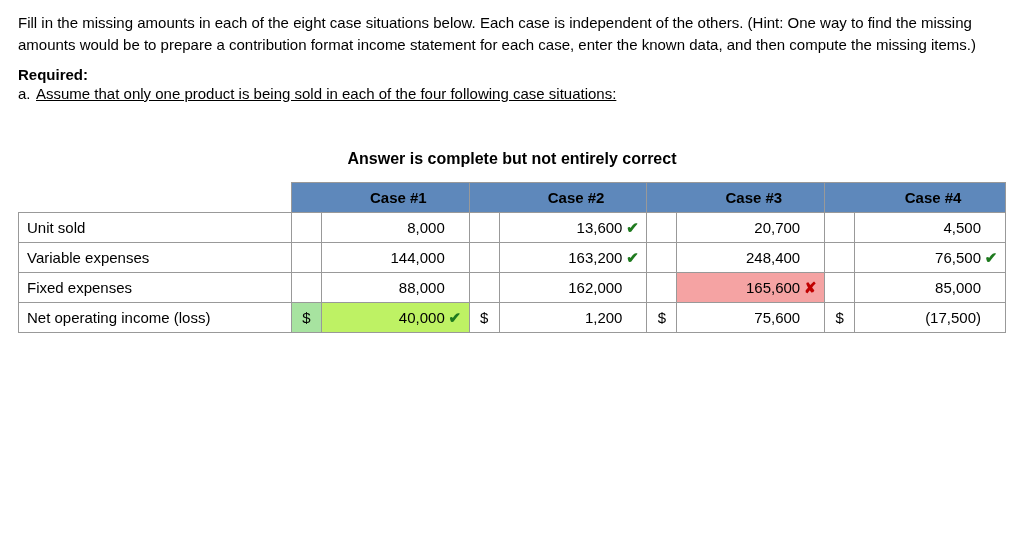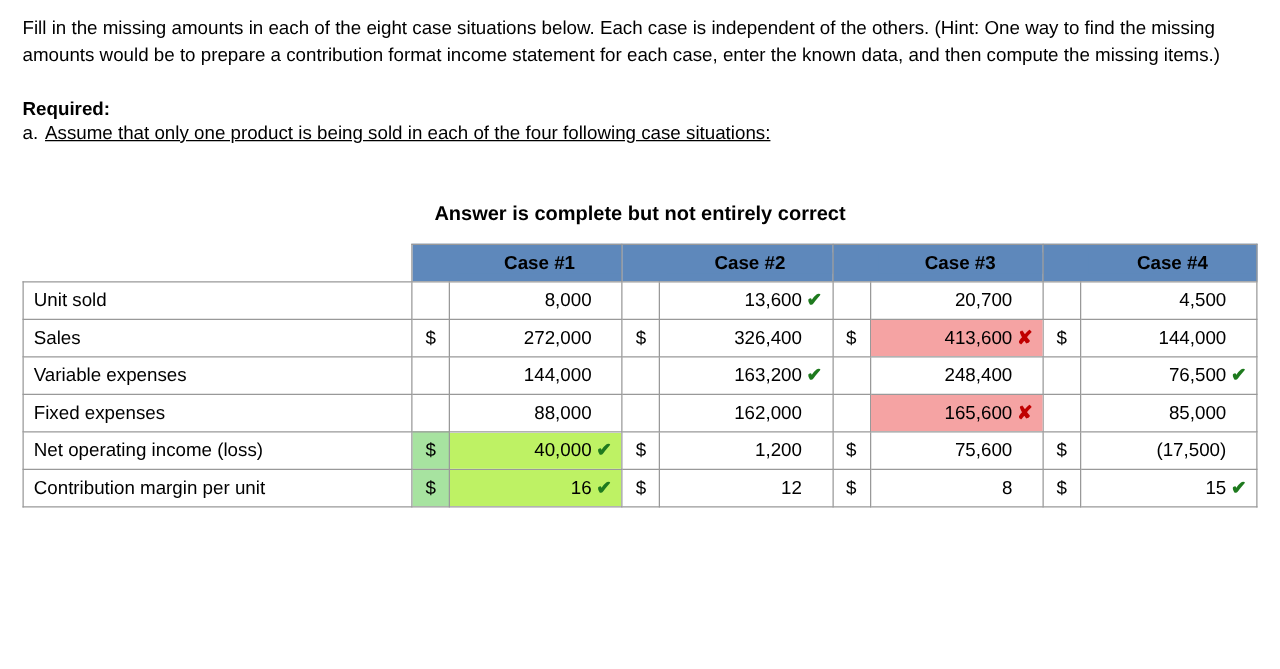--- a/index.html
+++ b/index.html
@@ -1,29 +1,29 @@
 <!DOCTYPE html>
 <html><head>
   <meta charset="utf-8">
   <style>
     * { box-sizing: border-box; margin: 0; padding: 0; }
     body { font-family: Arial, Helvetica, sans-serif; font-size: 15px; color: #000; background: #fff; padding: 12px 18px; width: 1024px; }
-    .instructions { margin-bottom: 23px; line-height: 1.45; }
+    .instructions { margin-bottom: 10px; line-height: 1.45; }
     .required-label { font-weight: bold; margin-bottom: 2px; }
     .req-row { display: flex; align-items: flex-start; margin-bottom: 48px; }
     .req-letter { width: 18px; }
     .req-text { flex: 1; text-decoration: underline; }
     .banner { font-family: Verdana, Geneva, sans-serif; font-weight: bold; color: #000000; text-align: center; font-size: 16px; margin-bottom: 14px; }
     .tbl-wrap { }
     table { border-collapse: collapse; width: 100%; }
     td { border: 1px solid #999; height: 30px; padding: 0; vertical-align: middle; }
     .nohdr { border: none; }
     .case-hdr { background: #5e88bb; font-weight: bold; text-align: center; }
     .case-hdr-wrap { background: #5e88bb; padding-left: 36px; }
-    .rowlabel { padding-left: 8px; width: 311px; }
+    .rowlabel { padding-left: 8px; width: 273px; }
     .dollar { width: 30px; text-align: center; }
     .dollar.given { background: #a7e3a0; }
     .valcell { text-align: right; padding-right: 6px; position: relative; }
     .valcell.given { background: #bef264; }
     .valcell.wrong { background: #f5a3a3; }
     .val-num { display: inline-block; vertical-align: middle; text-align: center; }
     .mark { display: inline-block; width: 16px; text-align: center; vertical-align: middle; font-weight: bold; margin-left: 2px; }
     .mark-correct { color: #1e7a1e; }
     .mark-wrong { color: #c00000; }
     .mark-empty { }
@@ -64,31 +64,20 @@
       <td class="dollar"></td>
       <td class="valcell"><span class="val-num">8,000</span><span class="mark mark-empty"></span></td>
       <td class="dollar"></td>
       <td class="valcell"><span class="val-num">13,600</span><span class="mark mark-correct">✔</span></td>
       <td class="dollar"></td>
       <td class="valcell"><span class="val-num">20,700</span><span class="mark mark-empty"></span></td>
       <td class="dollar"></td>
       <td class="valcell"><span class="val-num">4,500</span><span class="mark mark-empty"></span></td>
     </tr>
 
-    <tr>
-      <td class="rowlabel">Sales</td>
-      <td class="dollar">$</td>
-      <td class="valcell"><span class="val-num">272,000</span><span class="mark mark-empty"></span></td>
-      <td class="dollar">$</td>
-      <td class="valcell"><span class="val-num">326,400</span><span class="mark mark-empty"></span></td>
-      <td class="dollar">$</td>
-      <td class="valcell wrong"><span class="val-num">413,600</span><span class="mark mark-wrong">✘</span></td>
-      <td class="dollar">$</td>
-      <td class="valcell"><span class="val-num">144,000</span><span class="mark mark-empty"></span></td>
-    </tr>
 
     <tr>
       <td class="rowlabel">Variable expenses</td>
       <td class="dollar"></td>
       <td class="valcell"><span class="val-num">144,000</span><span class="mark mark-empty"></span></td>
       <td class="dollar"></td>
       <td class="valcell"><span class="val-num">163,200</span><span class="mark mark-correct">✔</span></td>
       <td class="dollar"></td>
       <td class="valcell"><span class="val-num">248,400</span><span class="mark mark-empty"></span></td>
       <td class="dollar"></td>
@@ -112,27 +101,16 @@
       <td class="dollar given">$</td>
       <td class="valcell given"><span class="val-num">40,000</span><span class="mark mark-correct">✔</span></td>
       <td class="dollar">$</td>
       <td class="valcell"><span class="val-num">1,200</span><span class="mark mark-empty"></span></td>
       <td class="dollar">$</td>
       <td class="valcell"><span class="val-num">75,600</span><span class="mark mark-empty"></span></td>
       <td class="dollar">$</td>
       <td class="valcell"><span class="val-num">(17,500)</span><span class="mark mark-empty"></span></td>
     </tr>
 
-    <tr>
-      <td class="rowlabel">Contribution margin per unit</td>
-      <td class="dollar given">$</td>
-      <td class="valcell given"><span class="val-num">16</span><span class="mark mark-correct">✔</span></td>
-      <td class="dollar">$</td>
-      <td class="valcell"><span class="val-num">12</span><span class="mark mark-empty"></span></td>
-      <td class="dollar">$</td>
-      <td class="valcell"><span class="val-num">8</span><span class="mark mark-empty"></span></td>
-      <td class="dollar">$</td>
-      <td class="valcell"><span class="val-num">15</span><span class="mark mark-correct">✔</span></td>
-    </tr>
 
   </tbody>
     </table>
 </div>
 
 </body></html>

